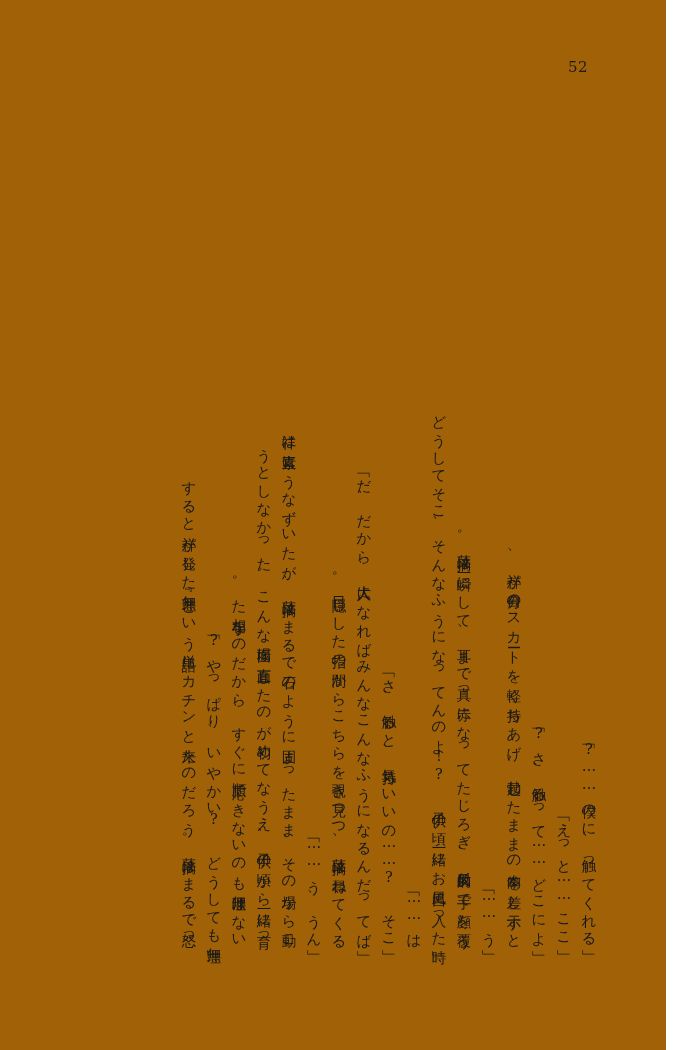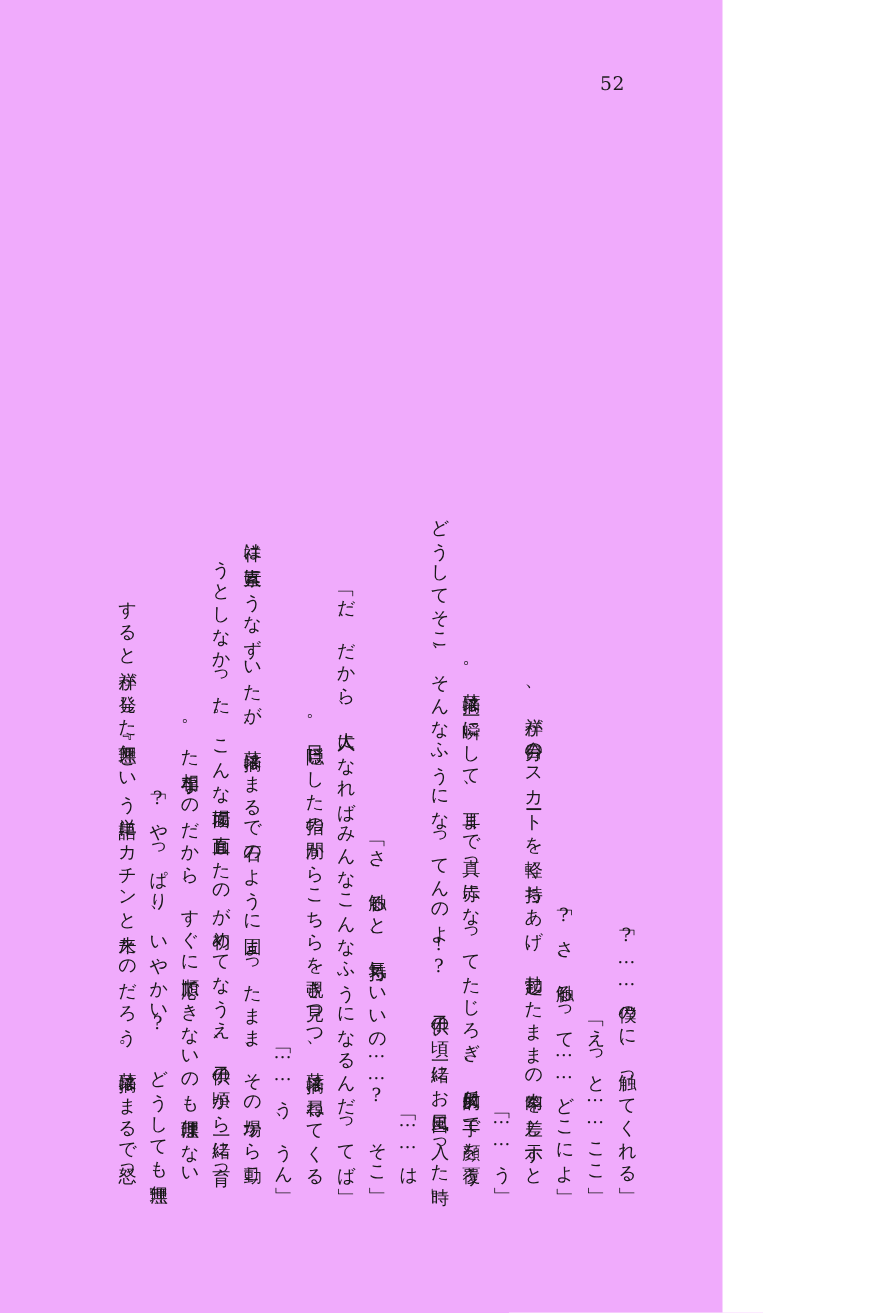--- a/index.html
+++ b/index.html
@@ -13,23 +13,23 @@
     position: relative;
     font-family: "DejaVu Serif", "Liberation Serif", serif;
     color: #1a1a1a;
     overflow: hidden;
   }
 
   #page {
     position: absolute;
     left: 0;
     top: 0;
-    width: 578px;
+    width: 666px;
     height: 1050px;
-    background: #f0abfc;
+    background: #a16207;
   }
 
   
   #page-number {
     position: absolute;
     top: 58px;
     right: 78px;
     font-size: 15px;
     letter-spacing: 0.5px;
     color: #1a1a1a;

